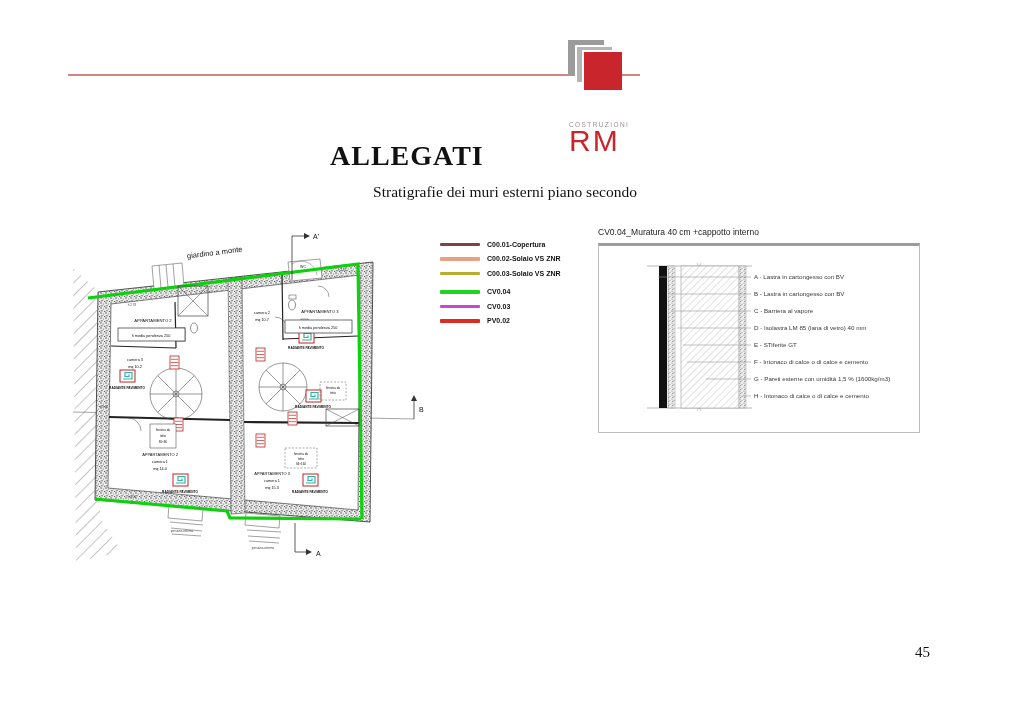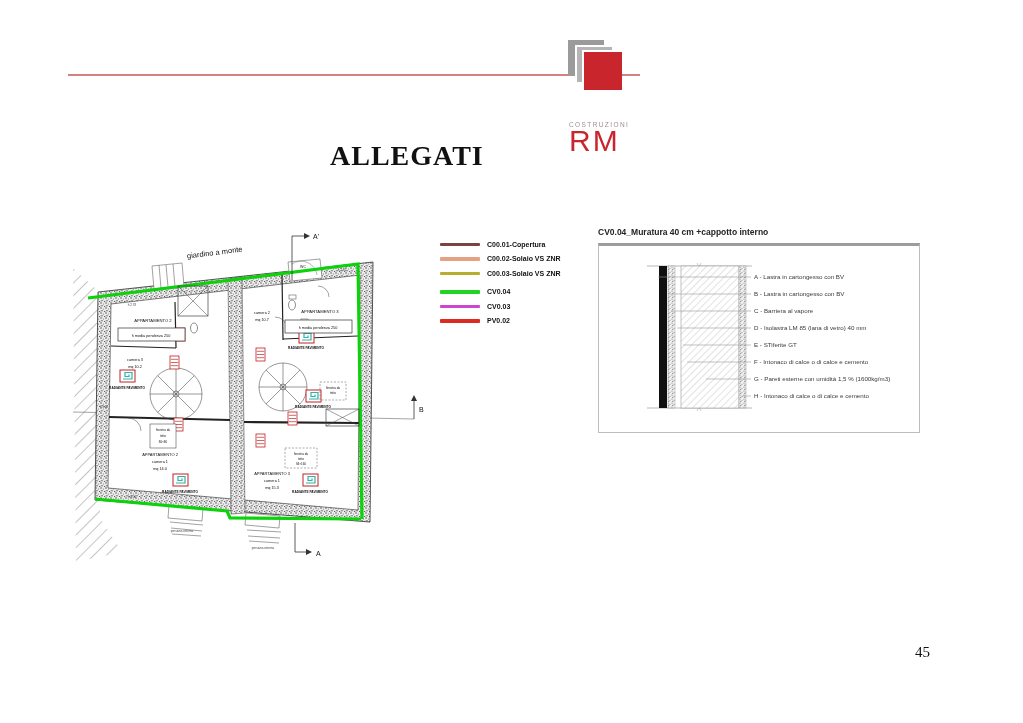--- a/index.html
+++ b/index.html
@@ -24,21 +24,21 @@
               font-family:"Liberation Serif", serif; font-size:15.5px; }
 
   
   .legend { left:440px; top:237px; width:150px; }
   .leg-row { display:flex; align-items:center; height:14.5px; }
   .leg-row:nth-child(4) { margin-top:4px; }
   .leg-line { width:40px; height:3.5px; border-radius:1px; flex:0 0 auto; }
   .leg-label { margin-left:7px; font-size:7px; font-weight:bold; color:#111; white-space:nowrap; }
 
   
-  .detail-title { left:598px; top:227px; width:322px; font-size:8.5px; font-weight:bold; color:#222; }
+  .detail-title { left:598px; top:227px; width:322px; font-size:8.5px; font-weight:normal; color:#222; }
   .detail-panel { left:598px; top:243px; width:322px; height:190px; background:#fff;
                   border:1px solid #bdbdbd; border-top:3px solid #9c9c9c; }
   .detail-panel svg { display:block; }
 
   .plan { left:70px; top:222px; }
 
   .page-num { left:915px; top:644px; font-family:"Liberation Serif", serif; font-size:15px; }
 
   text { font-family:"Liberation Sans", sans-serif; }
 </style>
@@ -51,20 +51,21 @@
 
   <div class="abs logo">
     <div class="sq sq1"></div>
     <div class="sq sq2"></div>
     <div class="sq sq3" style="background: rgb(201, 37, 44);"></div>
     <div class="logo-text">RM</div>
     <div class="logo-sub">COSTRUZIONI</div>
   </div>
 
   <div class="abs title">ALLEGATI</div>
+  <div class="abs subtitle">Stratigrafie dei muri esterni piano secondo</div>
 
   <svg class="abs plan" width="360" height="390" viewBox="0 0 360 390">
     <defs>
       <pattern id="p-stipple" width="5" height="5" patternUnits="userSpaceOnUse">
         <rect width="5" height="5" fill="#ececec"></rect>
         <circle cx="1" cy="1" r="0.7" fill="#3a3a3a"></circle>
         <circle cx="3.5" cy="2" r="0.6" fill="#777"></circle>
         <circle cx="2" cy="3.8" r="0.7" fill="#555"></circle>
         <circle cx="4.5" cy="4.5" r="0.5" fill="#333"></circle>
         <circle cx="0.5" cy="4" r="0.4" fill="#888"></circle>

